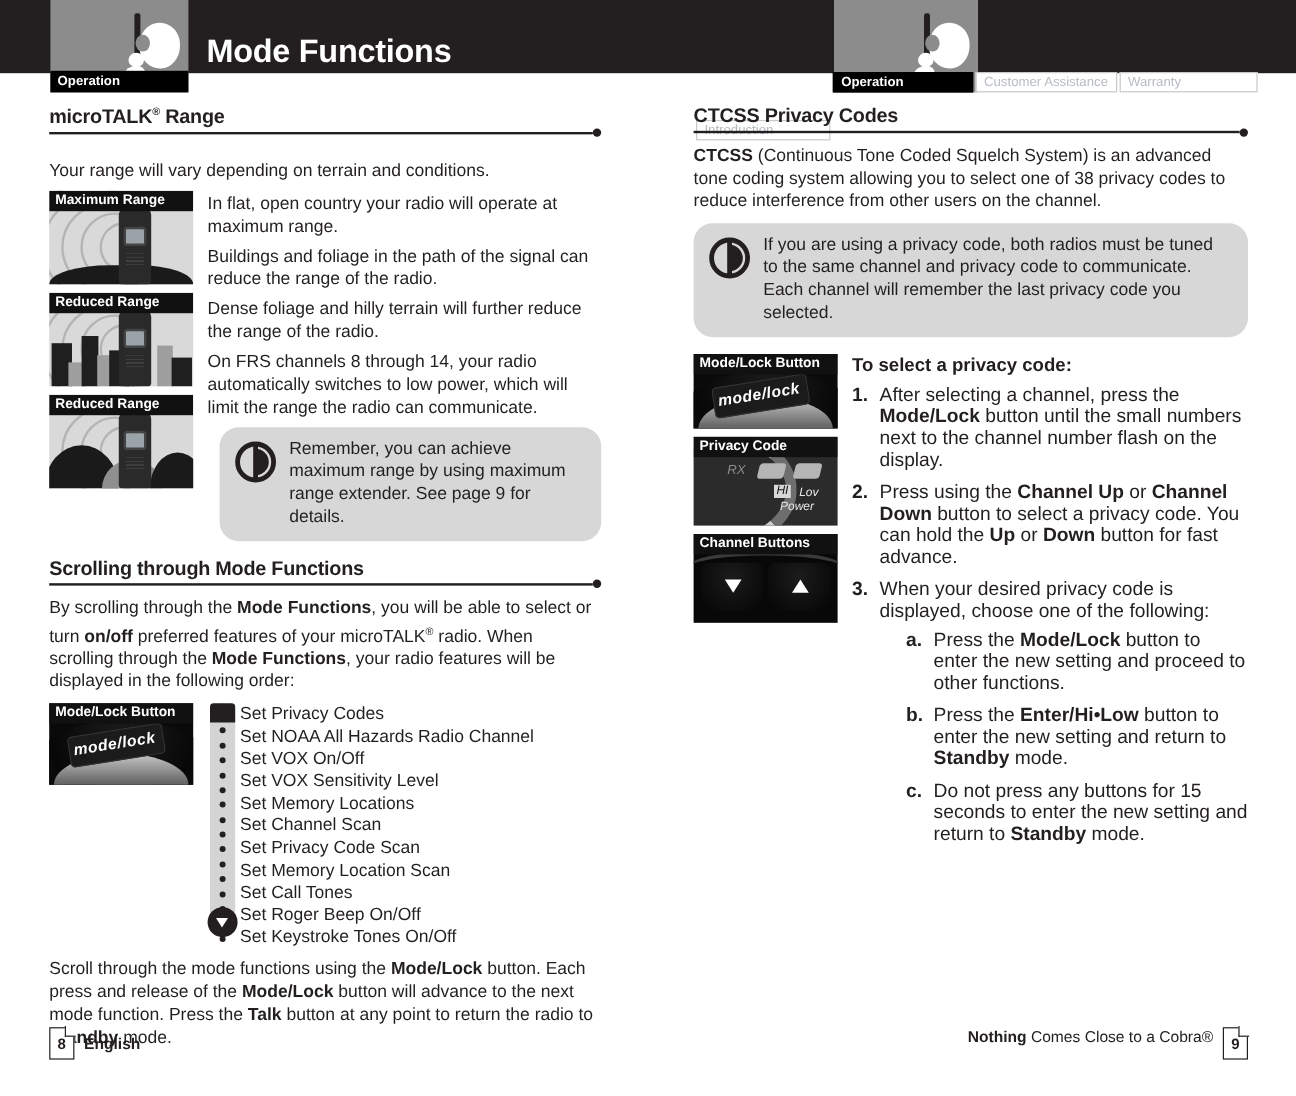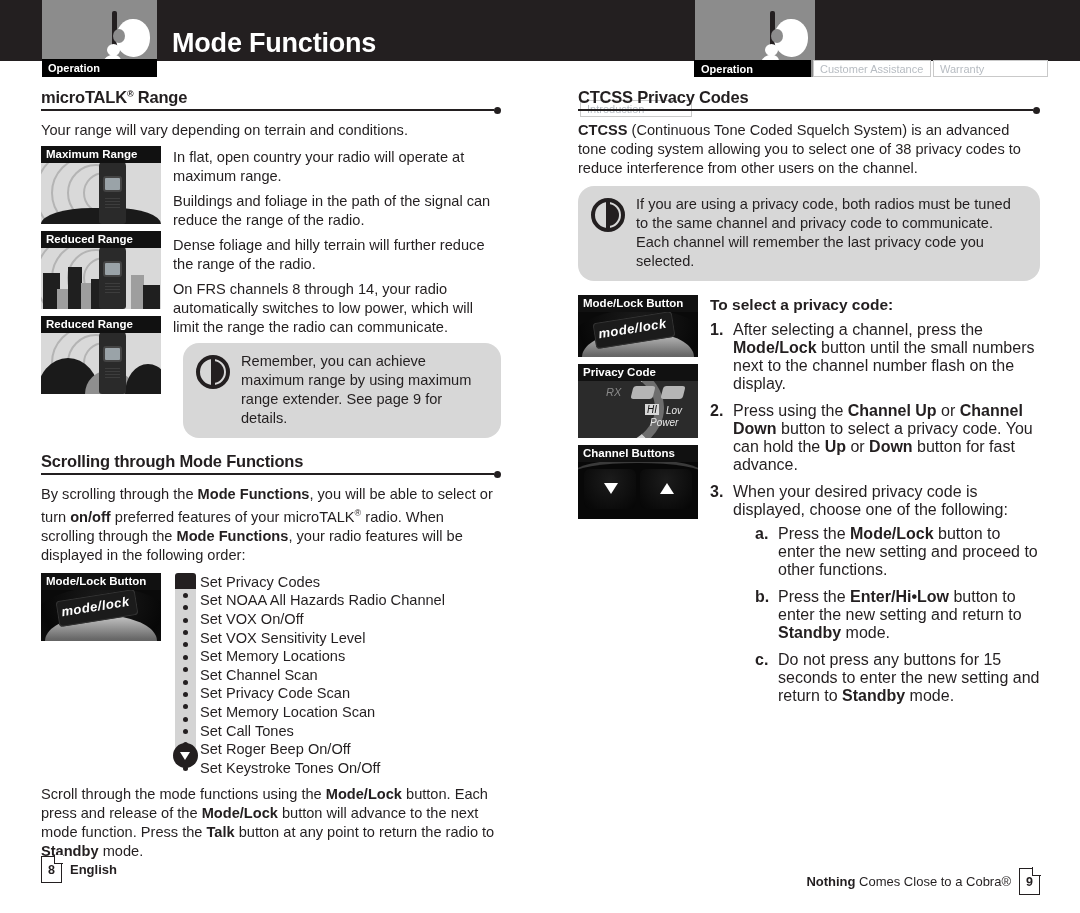--- a/index.html
+++ b/index.html
@@ -249,21 +249,21 @@
     border: 1.6px solid #231f20; background: #ffffff;
     font-size: 12.5px; font-weight: bold; text-align: center; line-height: 26px;
   }
   .pagenum:after {
     content: ""; position: absolute; right: -1.6px; top: -1.6px;
     width: 8px; height: 8px; background: #ffffff;
     border-left: 1.6px solid #231f20; border-bottom: 1.6px solid #231f20;
     transform: translate(0,0);
   }
   .footL { position: absolute; left: 0; top: 0; display: flex; align-items: center; gap: 8px; }
-  .footR { position: absolute; right: 0; top: 12px; display: flex; align-items: center; gap: 8px; }
+  .footR { position: absolute; right: 0; top: 0; display: flex; align-items: flex-start; gap: 8px; }
   .footL span, .footR span { font-size: 13px; font-weight: bold; }
   .footR .tag { font-weight: normal; }
 </style>
 </head>
 <body>
 
 <div class="page">
 
   <div class="header-bar"></div>
 
@@ -295,21 +295,21 @@
     <div class="tab t1 active">Operation</div>
     <div class="tab t2">Customer Assistance</div>
     <div class="tab t3">Warranty</div>
   </div>
 
   <div class="col left">
 
     <h2 class="section">microTALK<sup>®</sup> Range</h2>
     <div class="rule"></div>
 
-    <p style="margin-top:3px">Your range will vary depending on terrain and conditions.</p>
+    <p style="margin-top:15px">Your range will vary depending on terrain and conditions.</p>
 
     <div class="frow" style="margin-top:6px">
       <div class="fcol">
 
         <div class="fig range">
           <div class="cap">Maximum Range</div>
           <div class="waves">
             <i style="width:26px;height:26px"></i>
               <i style="width:42px;height:42px"></i>
             <i style="width:58px;height:58px"></i>

